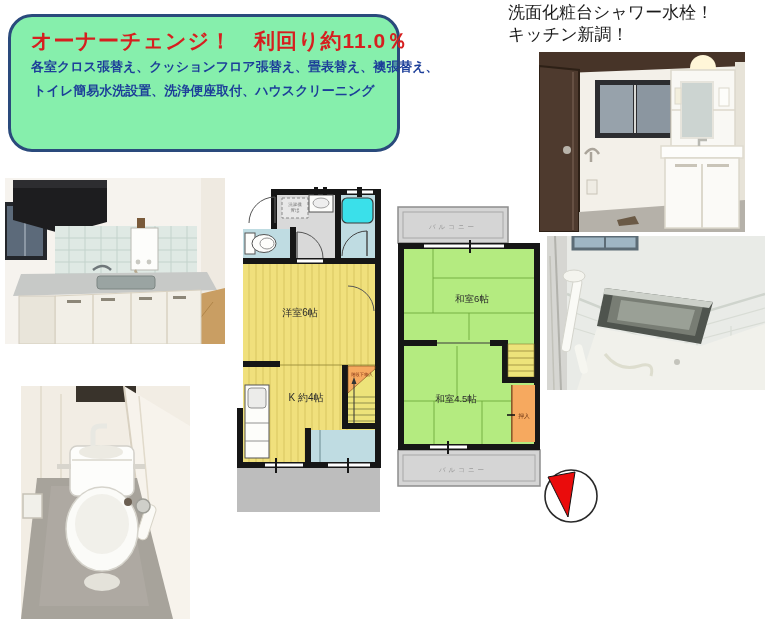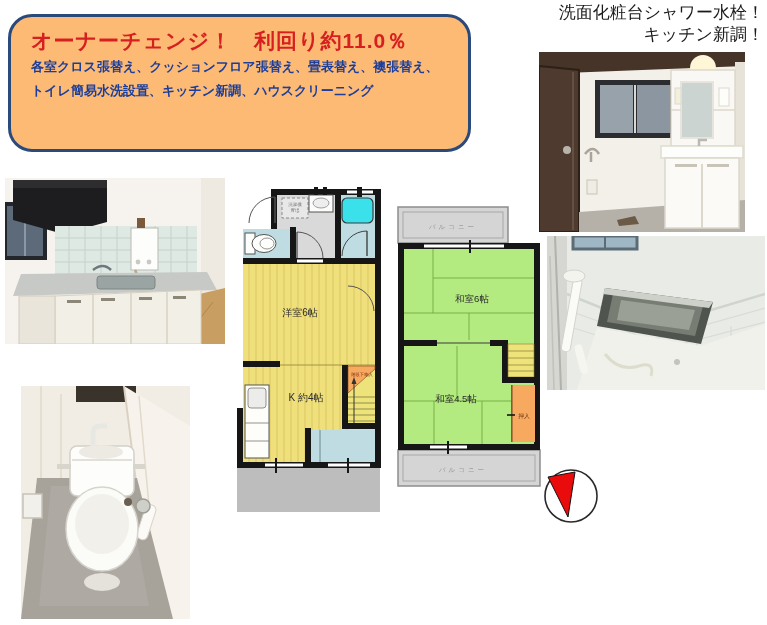--- a/index.html
+++ b/index.html
@@ -1,45 +1,45 @@
 <!DOCTYPE html>
 <html><head>
 <meta charset="utf-8">
 <style>
   html,body{margin:0;padding:0;background:#ffffff;}
   .canvas{position:relative;width:767px;height:625px;background:#fff;overflow:hidden;
           font-family:"Liberation Sans",sans-serif;}
   
-  .info-box{position:absolute;left:8px;top:14px;width:463px;height:138px;
-            border:3px solid #2a4a7c;border-radius:24px;background:#fdba74;box-sizing:border-box;
+  .info-box{position:absolute;left:8px;top:14px;width:392px;height:138px;
+            border:3px solid #2a4a7c;border-radius:24px;background:#86efac;box-sizing:border-box;
             padding:10px 20px 0 20px;}
   .info-title{color:#d61f1f;font-size:21px;font-weight:bold;letter-spacing:1px;white-space:nowrap;}
-  .info-line{color:#1c3e99;font-size:13px;font-weight:bold;line-height:1.82;white-space:nowrap;}
+  .info-line{color:#1c3e99;font-size:13px;font-weight:bold;line-height:1.82;white-space:nowrap;text-align:center;}
   
-  .headline{position:absolute;left:508px;top:2px;width:256px;text-align:right;
+  .headline{position:absolute;left:508px;top:2px;width:256px;text-align:left;
             font-family:"Liberation Serif",serif;color:#1a1a1a;font-size:17px;line-height:1.3;
             font-weight:500;}
   
   .photo{position:absolute;overflow:hidden;}
   .photo svg{display:block;}
   
   .plan{position:absolute;}
   text{font-family:"Liberation Sans",sans-serif;}
   .room-label{fill:#2b2b2b;}
   .tiny-label{fill:#777;}
 </style>
 </head>
 <body>
 
 <div class="canvas">
 
   <div class="info-box">
     <div class="info-title">オーナーチェンジ！　利回り約11.0％</div>
     <div class="info-line">各室クロス張替え、クッションフロア張替え、畳表替え、襖張替え、</div>
-    <div class="info-line">トイレ簡易水洗設置、キッチン新調、ハウスクリーニング</div>
+    <div class="info-line">トイレ簡易水洗設置、洗浄便座取付、ハウスクリーニング</div>
   </div>
 
   <div class="headline">
     <div>洗面化粧台シャワー水栓！</div>
     <div>キッチン新調！</div>
   </div>
 
   <div class="photo" style="left:5px;top:178px;">
     <svg width="220" height="166" viewBox="0 0 220 166">
       <rect x="0" y="0" width="220" height="166" fill="#f6f3ee"></rect>

